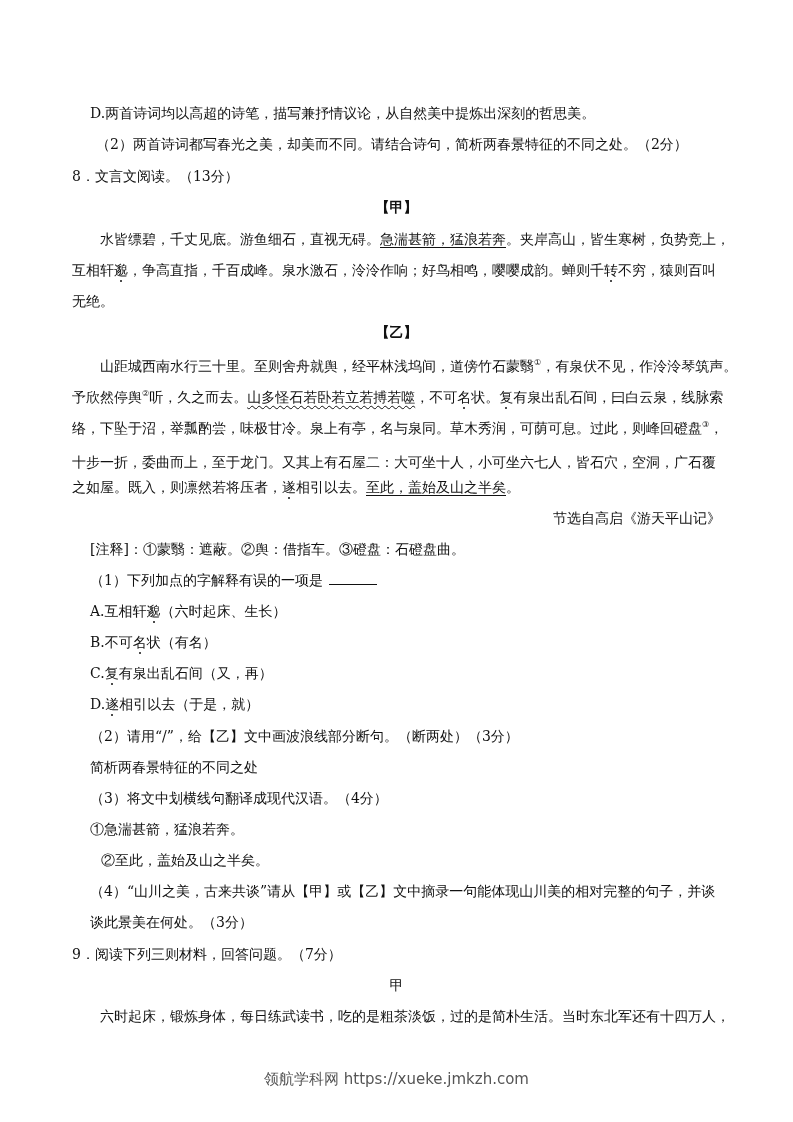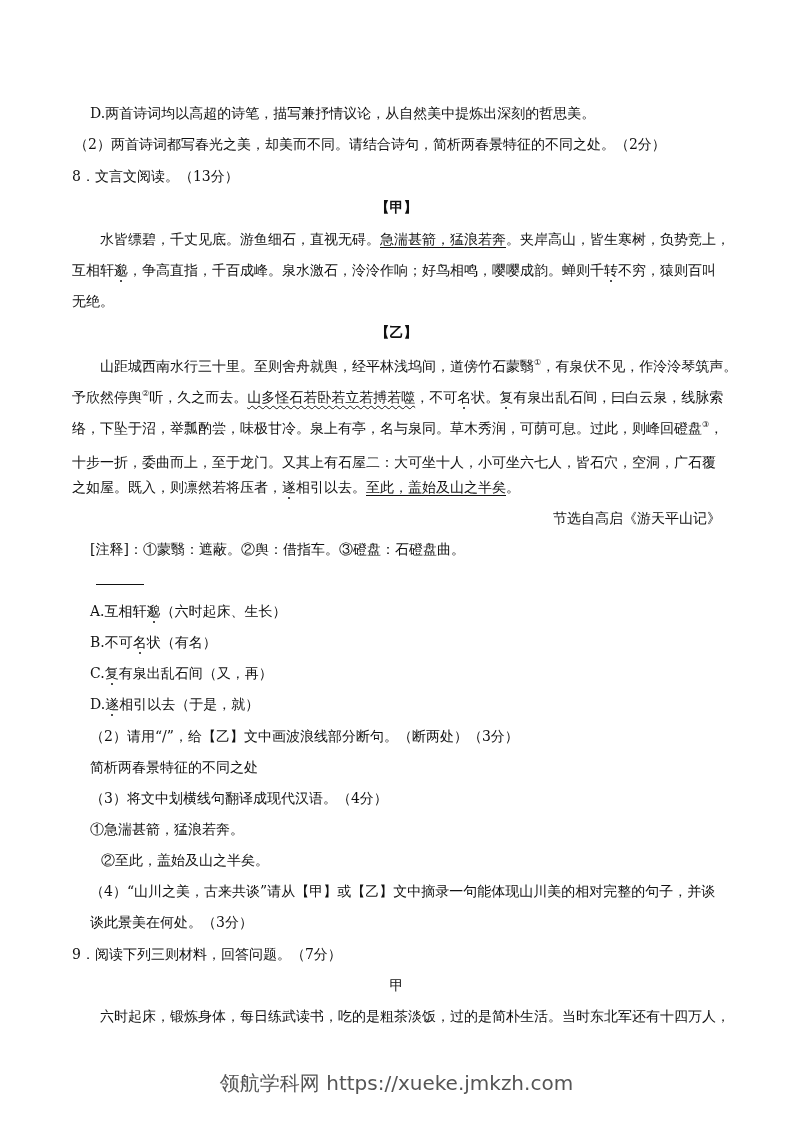--- a/index.html
+++ b/index.html
@@ -12,29 +12,29 @@
   .center { left: 0; width: 793px; text-align: center; }
   .right { right: 72px; }
   .ul { text-decoration: underline; text-underline-offset: 3px; }
   .wavy { text-decoration: underline wavy; text-underline-offset: 3px; text-decoration-thickness: 1px; }
   .dot { position: relative; }
   .dot::after { content: ""; position: absolute; left: 50%; bottom: -4px; width: 2px; height: 2px; background: #111; border-radius: 1px; transform: translateX(-50%); }
   sup { font-size: 8px; }
   .blank { display: inline-block; width: 48px; border-bottom: 1px solid #111; height: 14px; vertical-align: baseline; margin-left: 6px; }
   .bold { font-weight: bold; }
   .footer { position: absolute; top: 1070px; left: 0; width: 793px; text-align: center;
-    font-family: "DejaVu Sans", "Liberation Sans", sans-serif; font-size: 20px; color: #555; }
+    font-family: "DejaVu Sans", "Liberation Sans", sans-serif; font-size: 15px; color: #555; }
 </style>
 </head>
 <body>
 
 <div>
 
   <div class="line" style="top:103px;left:90px;">D.两首诗词均以高超的诗笔，描写兼抒情议论，从自然美中提炼出深刻的哲思美。</div>
-  <div class="line" style="top:134px;left:74px;">（2）两首诗词都写春光之美，却美而不同。请结合诗句，简析两春景特征的不同之处。（2分）</div>
+  <div class="line" style="top:134px;left:96px;">（2）两首诗词都写春光之美，却美而不同。请结合诗句，简析两春景特征的不同之处。（2分）</div>
   <div class="line" style="top:166px;left:72px;">8．文言文阅读。（13分）</div>
 
   <div class="line center bold" style="top:197px;">【甲】</div>
   <div class="line" style="top:229px;left:100px;">
     <span>水皆缥碧，千丈见底。游鱼细石，直视无碍。</span><span class="ul">急湍甚箭，猛浪若奔</span><span>。夹岸高山，皆生寒树，负势竞上，</span>
   </div>
   <div class="line" style="top:260px;left:72px;">
     <span>互相轩</span><span class="dot">邈</span><span>，争高直指，千百成峰。泉水激石，泠泠作响；好鸟相鸣，嘤嘤成韵。蝉则千</span><span class="dot">转</span><span>不穷，猿则百叫</span>
   </div>
   <div class="line" style="top:291px;left:72px;text-align:right;">无绝。</div>
@@ -50,21 +50,21 @@
     <span>络，下坠于沼，举瓢酌尝，味极甘冷。泉上有亭，名与泉同。草木秀润，可荫可息。过此，则峰回磴盘</span><sup>③</sup><span>，</span>
   </div>
   <div class="line" style="top:446px;left:72px;margin-top:6px;">十步一折，委曲而上，至于龙门。又其上有石屋二：大可坐十人，小可坐六七人，皆石穴，空洞，广石覆</div>
   <div class="line" style="top:477px;left:72px;">
     <span>之如屋。既入，则凛然若将压者，</span><span class="dot">遂</span><span>相引以去。</span><span class="ul">至此，盖始及山之半矣</span><span>。</span>
   </div>
 
   <div class="line right" style="top:508px;">节选自高启《游天平山记》</div>
   <div class="line" style="top:539px;left:90px;">[注释]：①蒙翳：遮蔽。②舆：借指车。③磴盘：石磴盘曲。</div>
   <div class="line" style="top:570px;left:90px;">
-    <span class="blank"></span>
+    <span>（1）下列加点的字解释有误的一项是</span><span class="blank"></span>
   </div>
 
   <div class="line" style="top:601px;left:90px;">
     <span>A.互相轩</span><span class="dot">邈</span><span>（六时起床、生长）</span>
   </div>
   <div class="line" style="top:632px;left:90px;">
     <span>B.不可</span><span class="dot">名</span><span>状（有名）</span>
   </div>
   <div class="line" style="top:663px;left:90px;">
     <span>C.</span><span class="dot">复</span><span>有泉出乱石间（又，再）</span>

